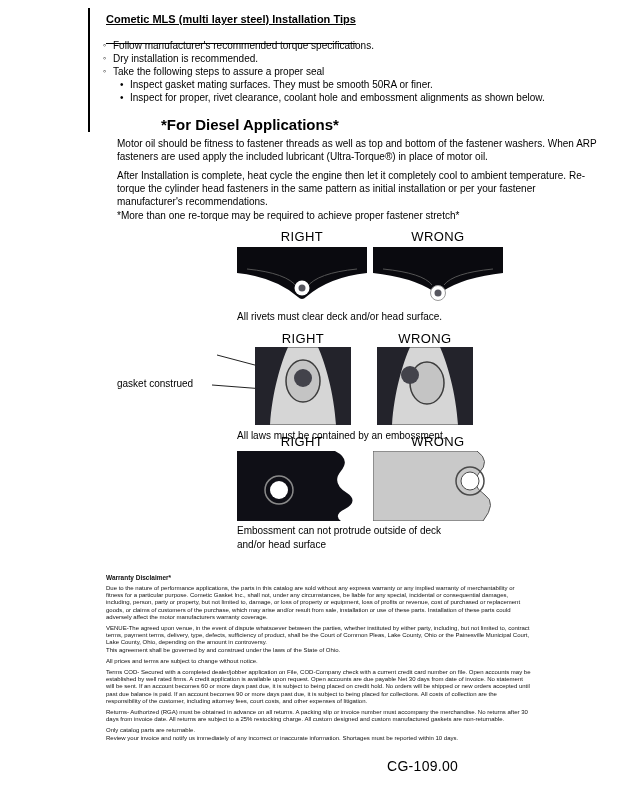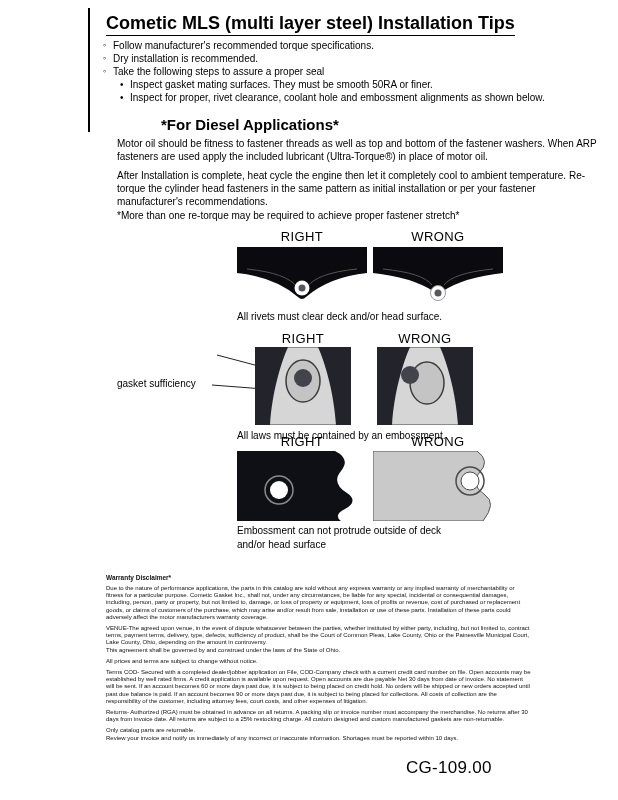--- a/index.html
+++ b/index.html
@@ -8,22 +8,22 @@
     position:relative; width:618px; height:800px; margin:0 auto;
     background:#ffffff; color:#000;
     font-family:"Liberation Sans", sans-serif;
     overflow:hidden;
   }
   .abs { position:absolute; }
 
   .left-rule { left:88px; top:8px; width:2px; height:124px; background:#000; }
 
   .title {
-    left:106px; top:13px; font-size:18px; font-weight:bold;
-    border-bottom:1.5px solid #000; padding-bottom:1px; white-space:nowrap;
+    left:106px; top:13px; font-size:11px; font-weight:bold;
+    border-bottom:1.5px solid #000; padding-bottom:18px; white-space:nowrap;text-decoration:underline;
   }
 
   .bullets { left:103px; top:39px; width:470px; font-size:10px; }
   .bullet-row { display:flex; line-height:13px; }
   .bullet-row.sub { padding-left:17px; }
   .marker { width:10px; flex:0 0 10px; text-align:left; }
   .marker.open { font-size:9px; }
   .marker.solid { font-size:10px; }
 
   .diesel-heading { left:117px; top:116px; font-size:15px; font-weight:bold;margin-left:44px; }
@@ -37,21 +37,21 @@
 
   .caption { font-size:10px; line-height:13.5px; white-space:pre-line; }
 
   .diag { display:block; }
   .pointer-label { font-size:10px; line-height:12px; white-space:pre-line; }
 
   .legal { left:106px; top:574px; width:426px; color:#111; }
   .legal-heading { font-size:6.5px; font-weight:bold; margin-bottom:4px; }
   .legal p { font-size:6px; line-height:7.2px; margin-bottom:4px; white-space:pre-line; }
 
-  .footer-code { left:406px; top:758px; font-size:17px; letter-spacing:0.3px; }
+  .footer-code { left:387px; top:758px; font-size:14px; letter-spacing:0.3px; }
 </style>
 </head>
 <body>
 
 <div class="page">
 
   <div class="abs left-rule"></div>
 
   <h1 class="abs title">Cometic MLS (multi layer steel) Installation Tips</h1>
 
@@ -102,21 +102,21 @@
     <path d="M120,22 Q80,26 71,38" stroke="#555" stroke-width="1" fill="none"></path>
     <circle cx="65" cy="46" r="7.5" fill="#ffffff" stroke="#9a9a9a" stroke-width="1"></circle>
     <circle cx="65" cy="46" r="3.5" fill="#56565e"></circle>
   </svg>
 
   <div class="abs caption" style="left:237px; top:310px;">All rivets must clear deck and/or head surface.</div>
 
   <div class="abs hdr narrow" style="left:255px; top:331px;">RIGHT</div>
   <div class="abs hdr narrow" style="left:377px; top:331px;">WRONG</div>
 
-  <div class="abs pointer-label" style="left:117px; top:378px;">gasket sufficiency</div>
+  <div class="abs pointer-label" style="left:117px; top:378px;">gasket construed</div>
 
   <svg class="abs" style="left:212px; top:347px;" width="95" height="55" viewBox="0 0 95 55">
     <line x1="5" y1="8" x2="88" y2="30" stroke="#222" stroke-width="1"></line>
     <line x1="0" y1="38" x2="78" y2="44" stroke="#222" stroke-width="1"></line>
   </svg>
 
   <svg class="abs diag" style="left:255px; top:347px;" width="96" height="78" viewBox="0 0 96 78">
     <rect x="0.5" y="0.5" width="95" height="77" fill="#d6d6d6" stroke="#8a8a8a"></rect>
     <path d="M0,0 H33 C26,16 17,45 15,78 H0 Z" fill="#23232b"></path>
     <path d="M96,0 H63 C70,16 79,45 81,78 H96 Z" fill="#23232b"></path>

